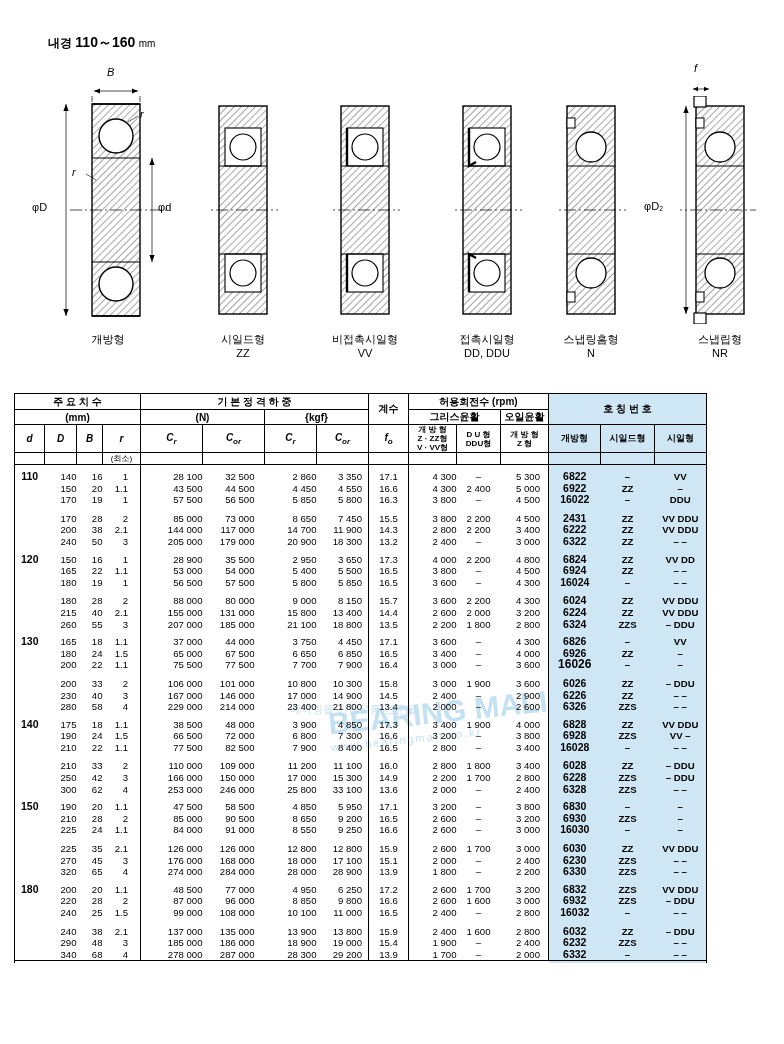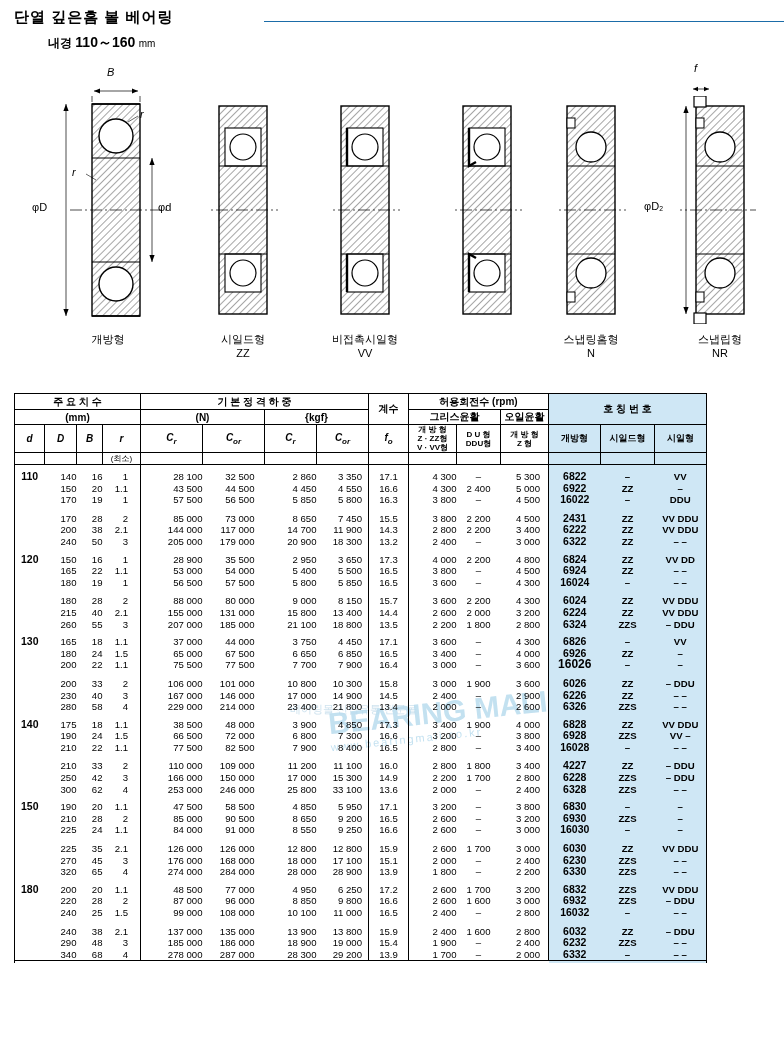--- a/index.html
+++ b/index.html
@@ -47,24 +47,20 @@
     font-family:"Liberation Sans",sans-serif;
   }
   .watermark small{display:block;font-size:11px;font-weight:normal;letter-spacing:2px;}
   .wm-ko{position:absolute;left:290px;top:702px;font-size:11px;color:#cfe3ef;}
 </style>
 </head>
 <body>
 
 <div class="page">
 
-  <div class="title-row">
-    <div class="title-ko">단열 깊은홈 볼 베어링</div>
-    <div class="title-rule"></div>
-  </div>
   <div class="subtitle">
     <span>내경</span>
     <span class="num">110～160</span>
     <span class="unit">mm</span>
   </div>
 
   <div class="drawings">
 
     <div class="brg" style="left:60px;top:36px;">
       <svg width="140" height="230" viewBox="0 0 140 230">
@@ -179,20 +175,24 @@
         <rect x="17" y="24" width="36" height="38" fill="#fff" stroke="#000" stroke-width="1.1"></rect>
         <rect x="17" y="150" width="36" height="38" fill="#fff" stroke="#000" stroke-width="1.1"></rect>
         <circle cx="35" cy="43" r="13" fill="#fff" stroke="#000" stroke-width="1.2"></circle>
         <circle cx="35" cy="169" r="13" fill="#fff" stroke="#000" stroke-width="1.2"></circle>
         <path d="M17,24 L17,62 L24,58" fill="none" stroke="#000" stroke-width="2.4"></path>
         <path d="M17,188 L17,150 L24,154" fill="none" stroke="#000" stroke-width="2.4"></path>
         <line x1="11" y1="62" x2="59" y2="62" stroke="#000" stroke-width="1"></line>
         <line x1="11" y1="150" x2="59" y2="150" stroke="#000" stroke-width="1"></line>
         <line x1="-12" y1="106" x2="82" y2="106" stroke="#000" stroke-width="0.7" stroke-dasharray="12,3,2,3"></line>
       </svg>
+    </div>
+    <div class="caption" style="left:417px;top:272px;">
+      <div>접촉시일형</div>
+      <div class="sub">DD, DDU</div>
     </div>
 
     <div class="brg" style="left:556px;top:44px;">
       <svg width="70" height="212" viewBox="0 0 70 212">
         <defs>
           <pattern id="h5" width="5" height="5" patternTransform="rotate(45)" patternUnits="userSpaceOnUse">
             <rect width="5" height="5" fill="#fff"></rect>
               <line x1="0" y1="0" x2="0" y2="5" stroke="#000" stroke-width="0.7"></line>
           </pattern>
         </defs>
@@ -714,21 +714,21 @@
           <td class="cell num" style="padding-top: 7px;">33</td>
           <td class="cell num" style="padding-top: 7px; padding-right: 12px; border-right: 1px solid rgb(0, 0, 0);">2</td>
           <td class="cell num" style="padding-top: 7px;">110 000</td>
           <td class="cell num" style="padding-top: 7px; padding-right: 10px;">109 000</td>
           <td class="cell num" style="padding-top: 7px;">11 200</td>
           <td class="cell num" style="padding-top: 7px; border-right: 1px solid rgb(0, 0, 0); padding-right: 6px;">11 100</td>
           <td class="cell ctr" style="padding-top: 7px; border-right: 1px solid rgb(0, 0, 0);">16.0</td>
           <td class="cell num" style="padding-top: 7px;">2 800</td>
           <td class="cell ctr" style="padding-top: 7px;">1 800</td>
           <td class="cell num" style="padding-top: 7px; border-right: 1px solid rgb(0, 0, 0); padding-right: 8px;">3 400</td>
-          <td class="cell ctr bold blue" style="padding-top: 7px; font-size: 10.5px;">4227</td>
+          <td class="cell ctr bold blue" style="padding-top: 7px; font-size: 10.5px;">6028</td>
           <td class="cell ctr bold blue" style="padding-top: 7px;">ZZ</td>
           <td class="cell ctr bold blue" style="padding-top: 7px; border-right: 1px solid rgb(0, 0, 0);">–  DDU</td>
         </tr>
         <tr>
           <td class="cell ctr bold vline" style="padding-top: 0px; border-left: 1px solid rgb(0, 0, 0); font-size: 10.5px;"></td>
           <td class="cell num" style="padding-top: 0px;">250</td>
           <td class="cell num" style="padding-top: 0px;">42</td>
           <td class="cell num" style="padding-top: 0px; padding-right: 12px; border-right: 1px solid rgb(0, 0, 0);">3</td>
           <td class="cell num" style="padding-top: 0px;">166 000</td>
           <td class="cell num" style="padding-top: 0px; padding-right: 10px;">150 000</td>

